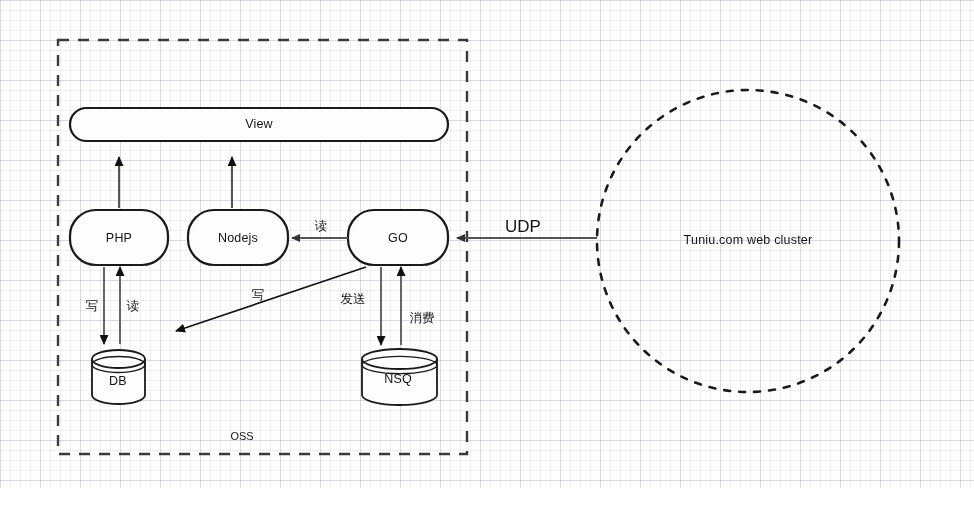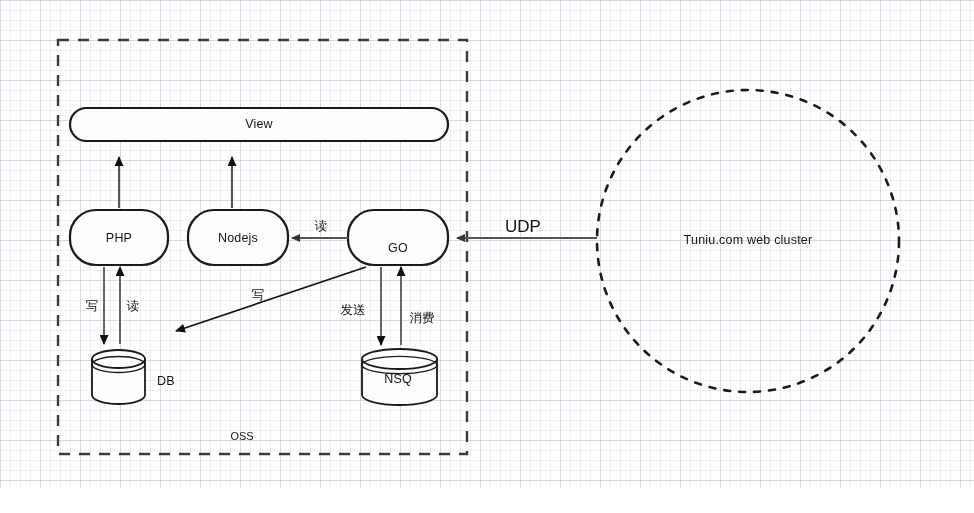--- a/index.html
+++ b/index.html
@@ -112,28 +112,28 @@
     <line x1="381" y1="267" x2="381" y2="345" stroke="#666666" stroke-width="2" marker-end="url(#arrowheadDark)"></line>
 
     <line x1="401" y1="345" x2="401" y2="267" stroke="#666666" stroke-width="2" marker-end="url(#arrowheadDark)"></line>
 
     <line x1="597" y1="238" x2="457" y2="238" stroke="#555555" stroke-width="2" marker-end="url(#arrowhead)"></line>
   </svg>
 
   <div class="nodelabel" style="left:259px; top:124px;">View</div>
   <div class="nodelabel" style="left:119px; top:238px;">PHP</div>
   <div class="nodelabel" style="left:238px; top:238px;text-align:center;">Nodejs</div>
-  <div class="nodelabel" style="left:398px; top:248px;">GO</div>
-  <div class="nodelabel" style="left:118px; top:381px;margin-left:48px;">DB</div>
+  <div class="nodelabel" style="left:398px; top:238px;">GO</div>
+  <div class="nodelabel" style="left:118px; top:381px;">DB</div>
   <div class="nodelabel" style="left:398px; top:379px;text-align:center;">NSQ</div>
   <div class="nodelabel" style="left:748px; top:240px;">Tuniu.com web cluster</div>
 
   <div class="edgelabel cjk" style="left:321px; top:226px;">读</div>
   <div class="edgelabel cjk" style="left:92px; top:306px;">写</div>
   <div class="edgelabel cjk" style="left:133px; top:306px;">读</div>
   <div class="edgelabel cjk" style="left:258px; top:295px;">写</div>
-  <div class="edgelabel cjk" style="left:353px; top:310px;">发送</div>
+  <div class="edgelabel cjk" style="left:353px; top:299px;">发送</div>
   <div class="edgelabel cjk" style="left:422px; top:318px;">消费</div>
   <div class="edgelabel" style="left:523px; top:227px;">UDP</div>
 
   <div class="grouplabel" style="left:242px; top:436px;">OSS</div>
 
 </div>
 
 </body></html>

